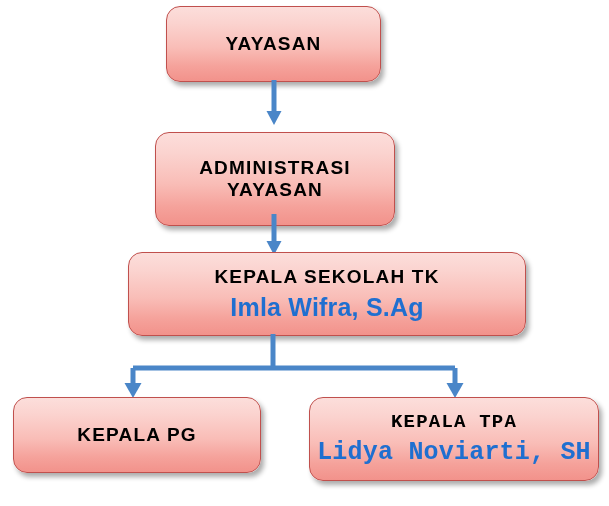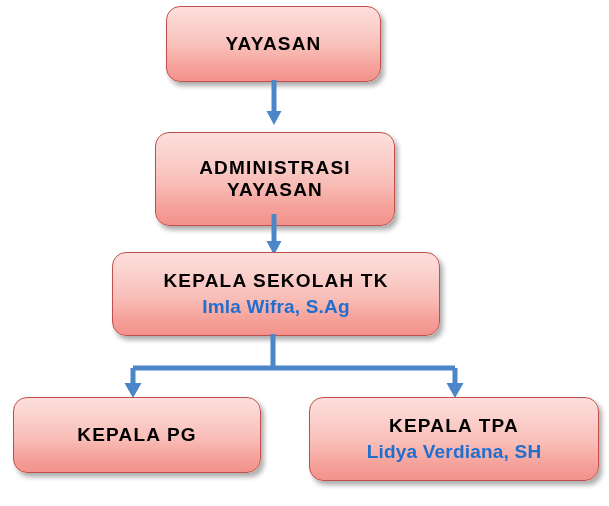--- a/index.html
+++ b/index.html
@@ -40,32 +40,32 @@
     color: #000000;
     font-weight: bold;
     font-size: 19px;
     letter-spacing: 1.2px;
     white-space: nowrap;
   }
   .org-title.wrap { white-space: normal; }
   .org-subtitle {
     color: #1f6fd0;
     font-weight: bold;
-    font-size: 19px;
+    font-size: 25px;
     letter-spacing: 0.2px;
     margin-top: 4px;
     white-space: nowrap;
   }
 
   
   #box-yayasan            { left: 166px; top: 6px;   width: 215px; height: 76px; }
   #box-administrasi       { left: 155px; top: 132px; width: 240px; height: 94px; }
-  #box-kepala-sekolah-tk  { left: 112px; top: 252px; width: 328px; height: 84px; }
+  #box-kepala-sekolah-tk  { left: 128px; top: 252px; width: 398px; height: 84px; }
   #box-kepala-pg          { left: 13px;  top: 397px; width: 248px; height: 76px; }
-  #box-kepala-tpa         { left: 309px; top: 397px; width: 290px; height: 84px; }
+  #box-kepala-tpa         { left: 309px; top: 397px; width: 290px; height: 84px; font-family: Liberation Mono, monospace; }
 
   
   .connector {
     position: absolute;
     overflow: visible;
   }
   #connector-yayasan-admin      { left: 259px; top: 80px;  width: 30px; height: 46px; }
   #connector-admin-kepsek       { left: 259px; top: 214px; width: 30px; height: 42px; }
   #connector-kepsek-branches    { left: 118px; top: 334px; width: 360px; height: 70px; }
 </style>
@@ -110,16 +110,16 @@
     <line x1="337" y1="34" x2="337" y2="52" stroke="#4a86c8" stroke-width="5"></line>
     <polygon points="337,64 328.5,49 345.5,49" fill="#4a86c8"></polygon>
   </svg>
 
   <div class="org-box" id="box-kepala-pg">
     <div class="org-title">KEPALA PG</div>
   </div>
 
   <div class="org-box" id="box-kepala-tpa">
     <div class="org-title">KEPALA TPA</div>
-    <div class="org-subtitle">Lidya Verdiana, SH</div>
+    <div class="org-subtitle">Lidya Noviarti, SH</div>
   </div>
 
 </div>
 
 </body></html>

